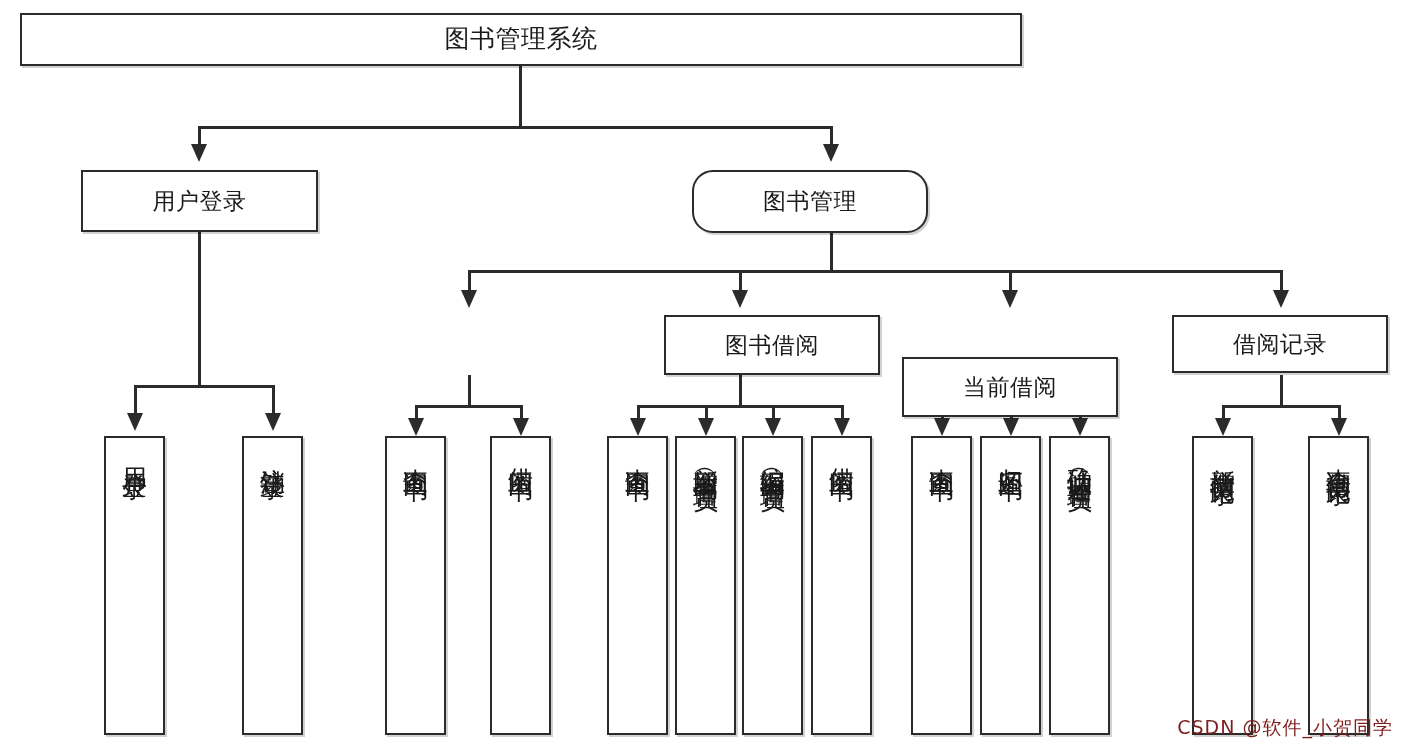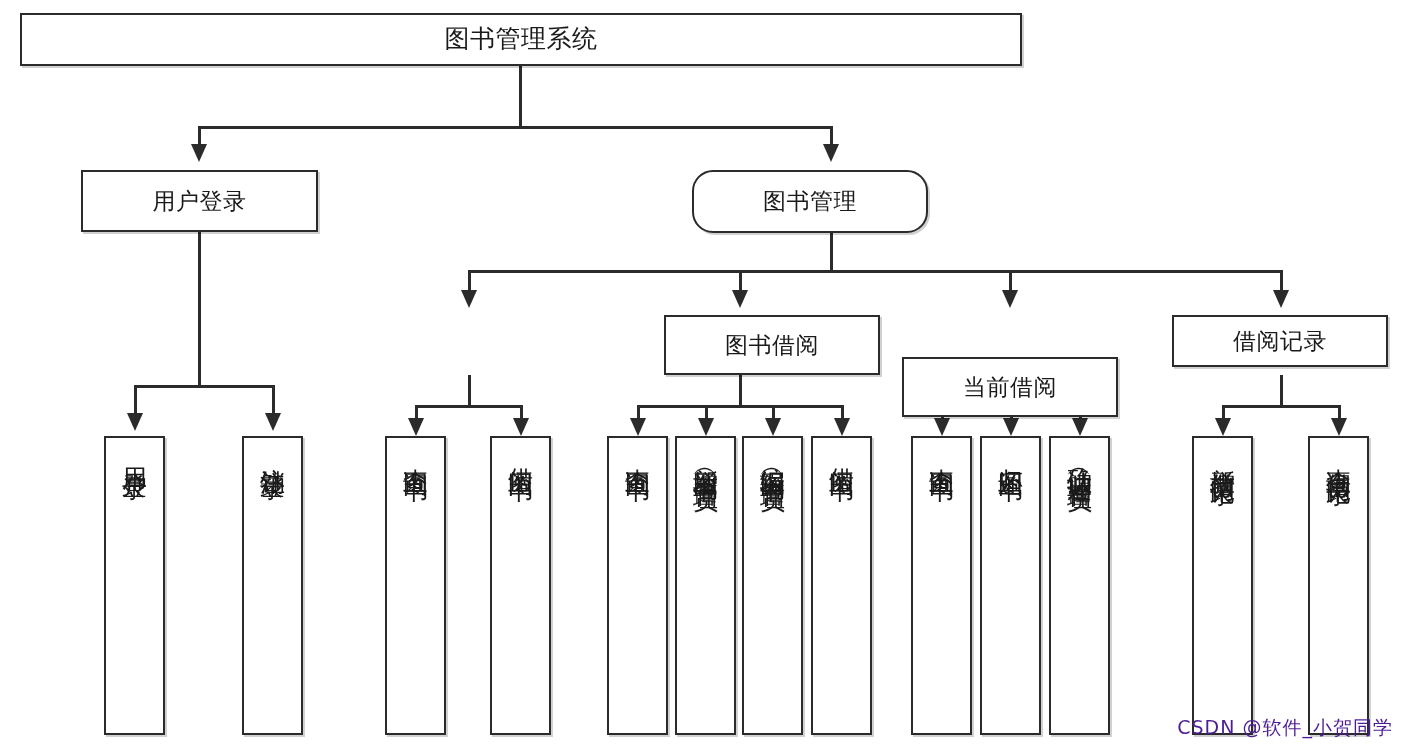--- a/index.html
+++ b/index.html
@@ -71,21 +71,21 @@
     border-top:18px solid #2b2b2b;
     z-index:2;
   }
 
   
   #watermark{
     position:absolute;
     right:12px;
     bottom:6px;
     font-size:19px;
-    color:#4c1d95;
+    color:#7f1d1d;
     letter-spacing:1px;
     z-index:9;
     white-space:nowrap;
     font-family:"DejaVu Sans","Liberation Sans",sans-serif;
   }
 </style>
 </head>
 <body>
 
 <div id="diagram">
@@ -132,21 +132,21 @@
 
   <div class="vline" style="left:1280px;top:270px;height:22px;"></div>
   <div class="arrow" style="left:1273px;top:290px;"></div>
 
   <div class="node l3" style="left:632px;top:315px;width:216px;height:60px;margin-left:32px;">
     <span class="lbl">图书借阅</span>
   </div>
   <div class="node l3" style="left:902px;top:315px;width:216px;height:60px;margin-top:42px;">
     <span class="lbl">当前借阅</span>
   </div>
-  <div class="node l3" style="left:1172px;top:315px;width:216px;height:52px;">
+  <div class="node l3" style="left:1172px;top:315px;width:216px;height:58px;">
     <span class="lbl">借阅记录</span>
   </div>
 
   <div class="vline" style="left:468px;top:375px;height:32px;"></div>
   <div class="hline" style="left:415px;top:405px;width:107px;height:2.5px;"></div>
   <div class="vline" style="left:415px;top:405px;height:16px;"></div>
   <div class="arrow" style="left:408px;top:418px;"></div>
   <div class="vline" style="left:520px;top:405px;height:16px;"></div>
   <div class="arrow" style="left:513px;top:418px;"></div>
 

